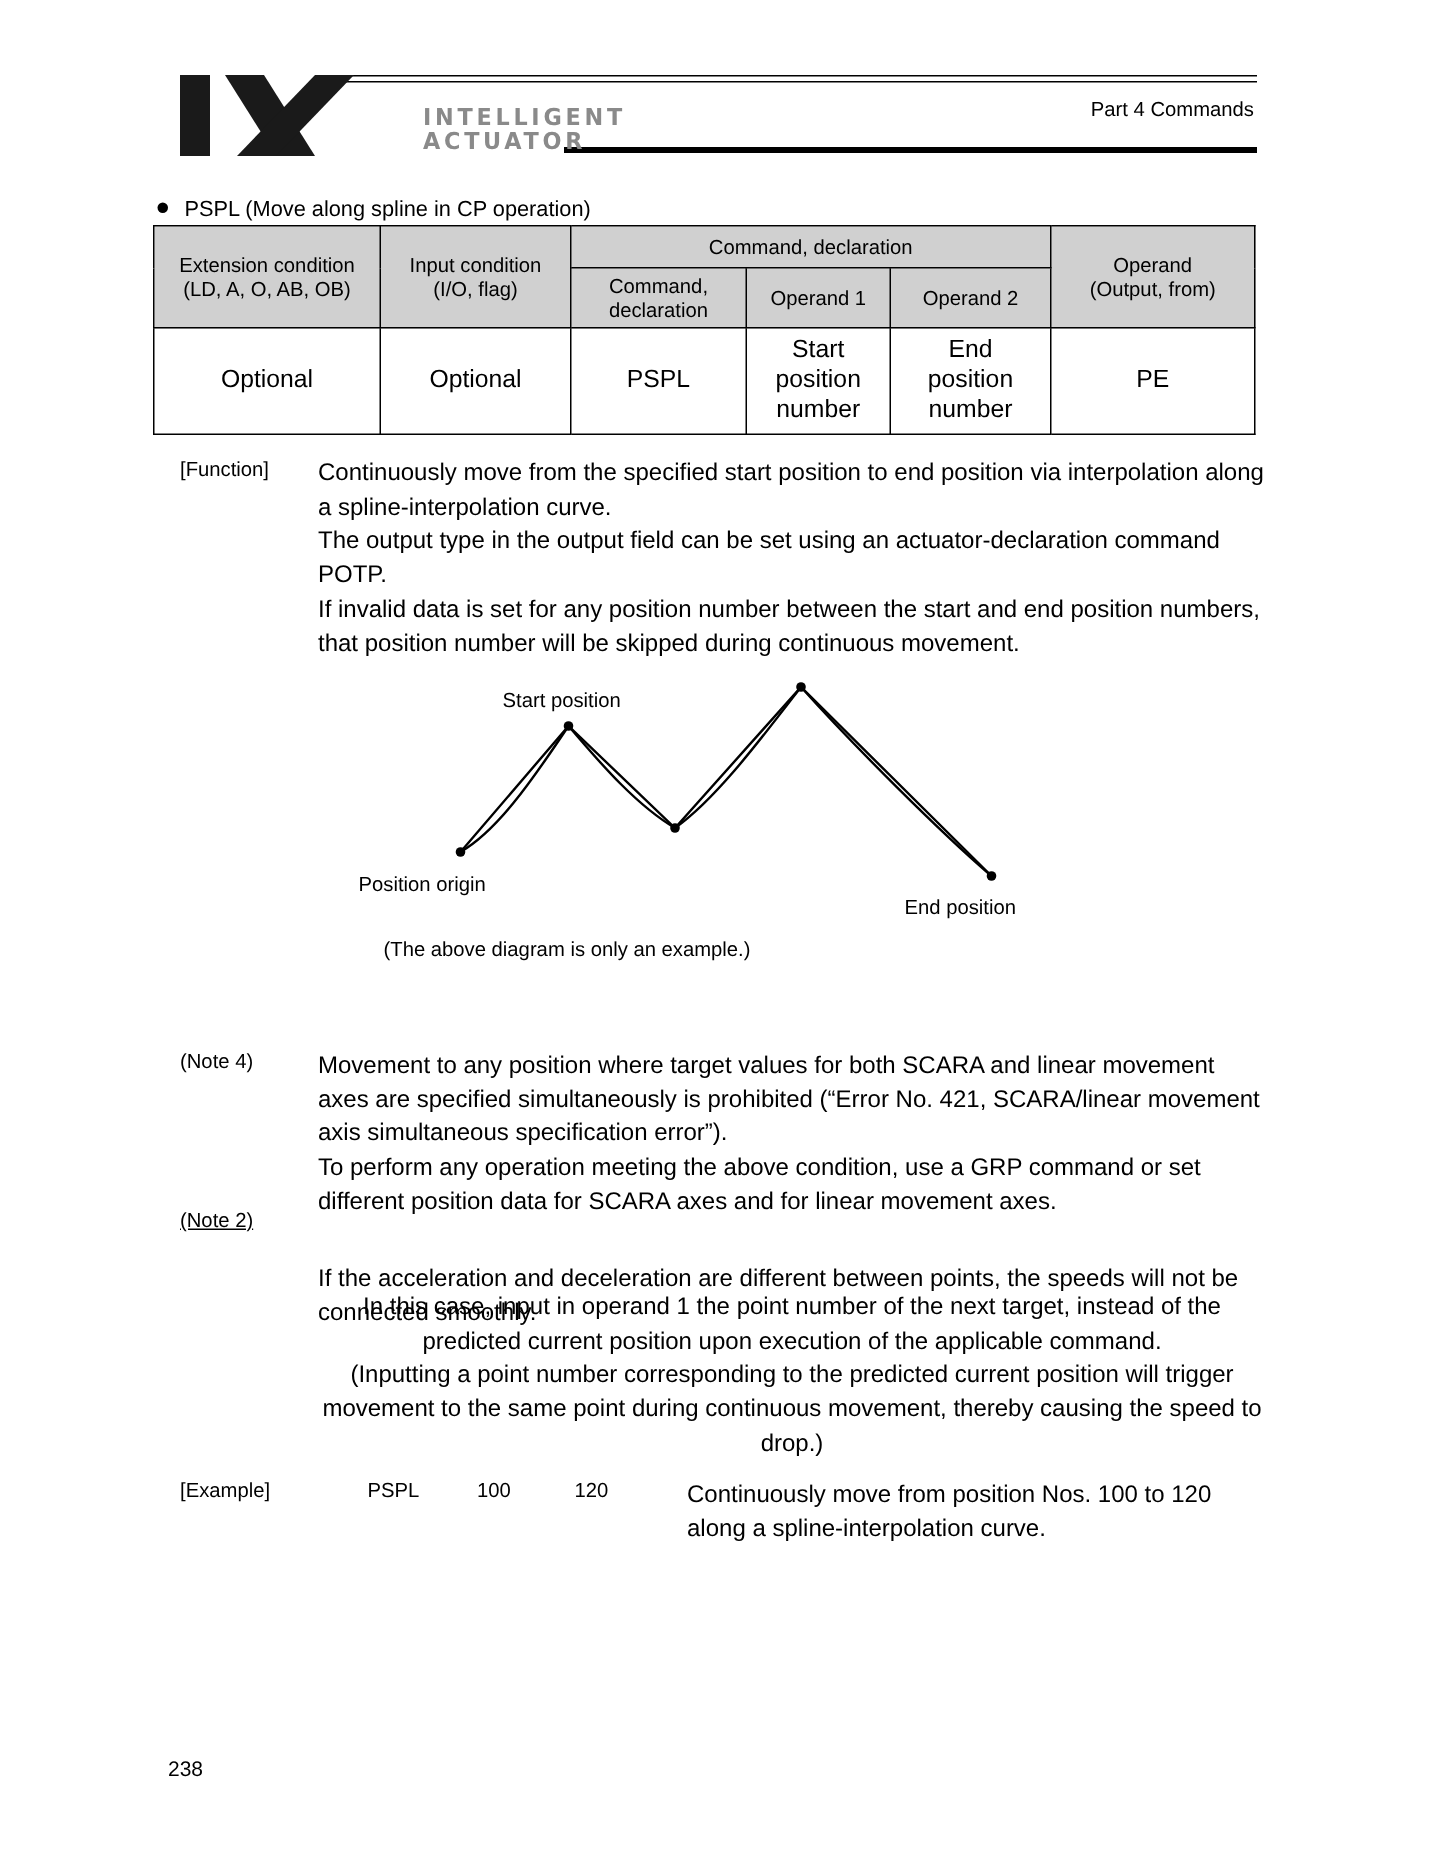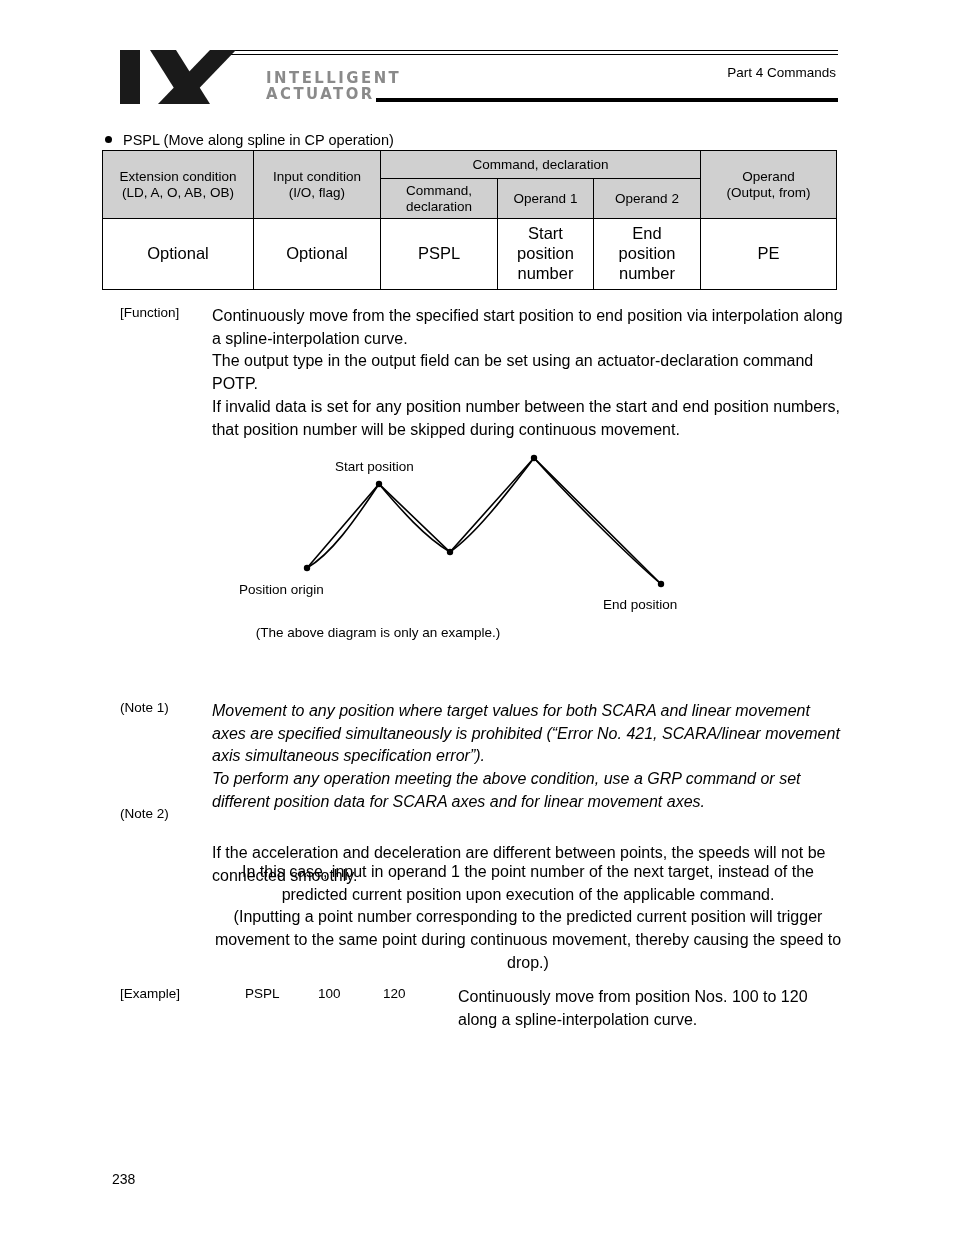--- a/index.html
+++ b/index.html
@@ -32,21 +32,21 @@
   }
   .logo-ix {
     position: absolute;
     left: 0;
     top: 0;
     width: 140px;
     height: 58px;
   }
   .logo-words {
     position: absolute;
-    left: 148px;
+    left: 164px;
     top: 22px;
     line-height: 1.04;
   }
   .logo-word {
     display: block;
     font-family: "DejaVu Sans", sans-serif;
     font-weight: bold;
     font-size: 15.5px;
     letter-spacing: 2.6px;
     color: #8a8a8a;
@@ -151,21 +151,21 @@
     font-size: 13.5px;
     white-space: nowrap;
   }
 
   #function-label { left: 120px; top: 305px; }
   #function-body  { left: 212px; top: 305px; width: 632px; }
 
   #note1-label { left: 120px; top: 700px; }
   #note1-body  { left: 212px; top: 700px; width: 632px; }
 
-  #note2-label { left: 120px; top: 806px; }
+  #note2-label { left: 120px; top: 806px; text-decoration: underline; }
   #note2-body  { left: 212px; top: 806px; width: 632px; margin-top: 36px; }
   #note2-body2 { left: 212px; top: 861px; width: 632px; text-align: center; }
 
   #example-label   { left: 120px; top: 986px; text-align: center; }
   #example-cmd     { left: 245px; top: 986px; }
   #example-op1     { left: 318px; top: 986px; }
   #example-op2     { left: 383px; top: 986px; }
   #example-desc    { left: 458px; top: 986px; width: 386px; }
 
   
@@ -295,22 +295,22 @@
     <circle cx="436" cy="139" r="3.2" fill="#000"></circle>
 
     <text x="110" y="26" font-family="Liberation Sans, sans-serif" font-size="13.5" fill="#000">Start position</text>
     <text x="14" y="149" font-family="Liberation Sans, sans-serif" font-size="13.5" fill="#000">Position origin</text>
     <text x="378" y="164" font-family="Liberation Sans, sans-serif" font-size="13.5" fill="#000">End position</text>
   </svg>
 </div>
 
 <div class="diagram-caption">(The above diagram is only an example.)</div>
 
-<div class="txt-label" id="note1-label">(Note 1)</div>
-<div class="txt-block" id="note1-body" style="white-space: pre-line; font-style: italic;">Movement to any position where target values for both SCARA and linear movement axes are specified simultaneously is prohibited (“Error No. 421, SCARA/linear movement axis simultaneous specification error”).
+<div class="txt-label" id="note1-label">(Note 4)</div>
+<div class="txt-block" id="note1-body" style="white-space: pre-line;">Movement to any position where target values for both SCARA and linear movement axes are specified simultaneously is prohibited (“Error No. 421, SCARA/linear movement axis simultaneous specification error”).
 To perform any operation meeting the above condition, use a GRP command or set different position data for SCARA axes and for linear movement axes.</div>
 
 <div class="txt-label" id="note2-label">(Note 2)</div>
 <div class="txt-block" id="note2-body">If the acceleration and deceleration are different between points, the speeds will not be connected smoothly.</div>
 <div class="txt-block" id="note2-body2" style="white-space: pre-line;">In this case, input in operand 1 the point number of the next target, instead of the predicted current position upon execution of the applicable command.
 (Inputting a point number corresponding to the predicted current position will trigger movement to the same point during continuous movement, thereby causing the speed to drop.)</div>
 
 <div class="txt-label" id="example-label">[Example]</div>
 <div class="txt-label" id="example-cmd">PSPL</div>
 <div class="txt-label" id="example-op1">100</div>

